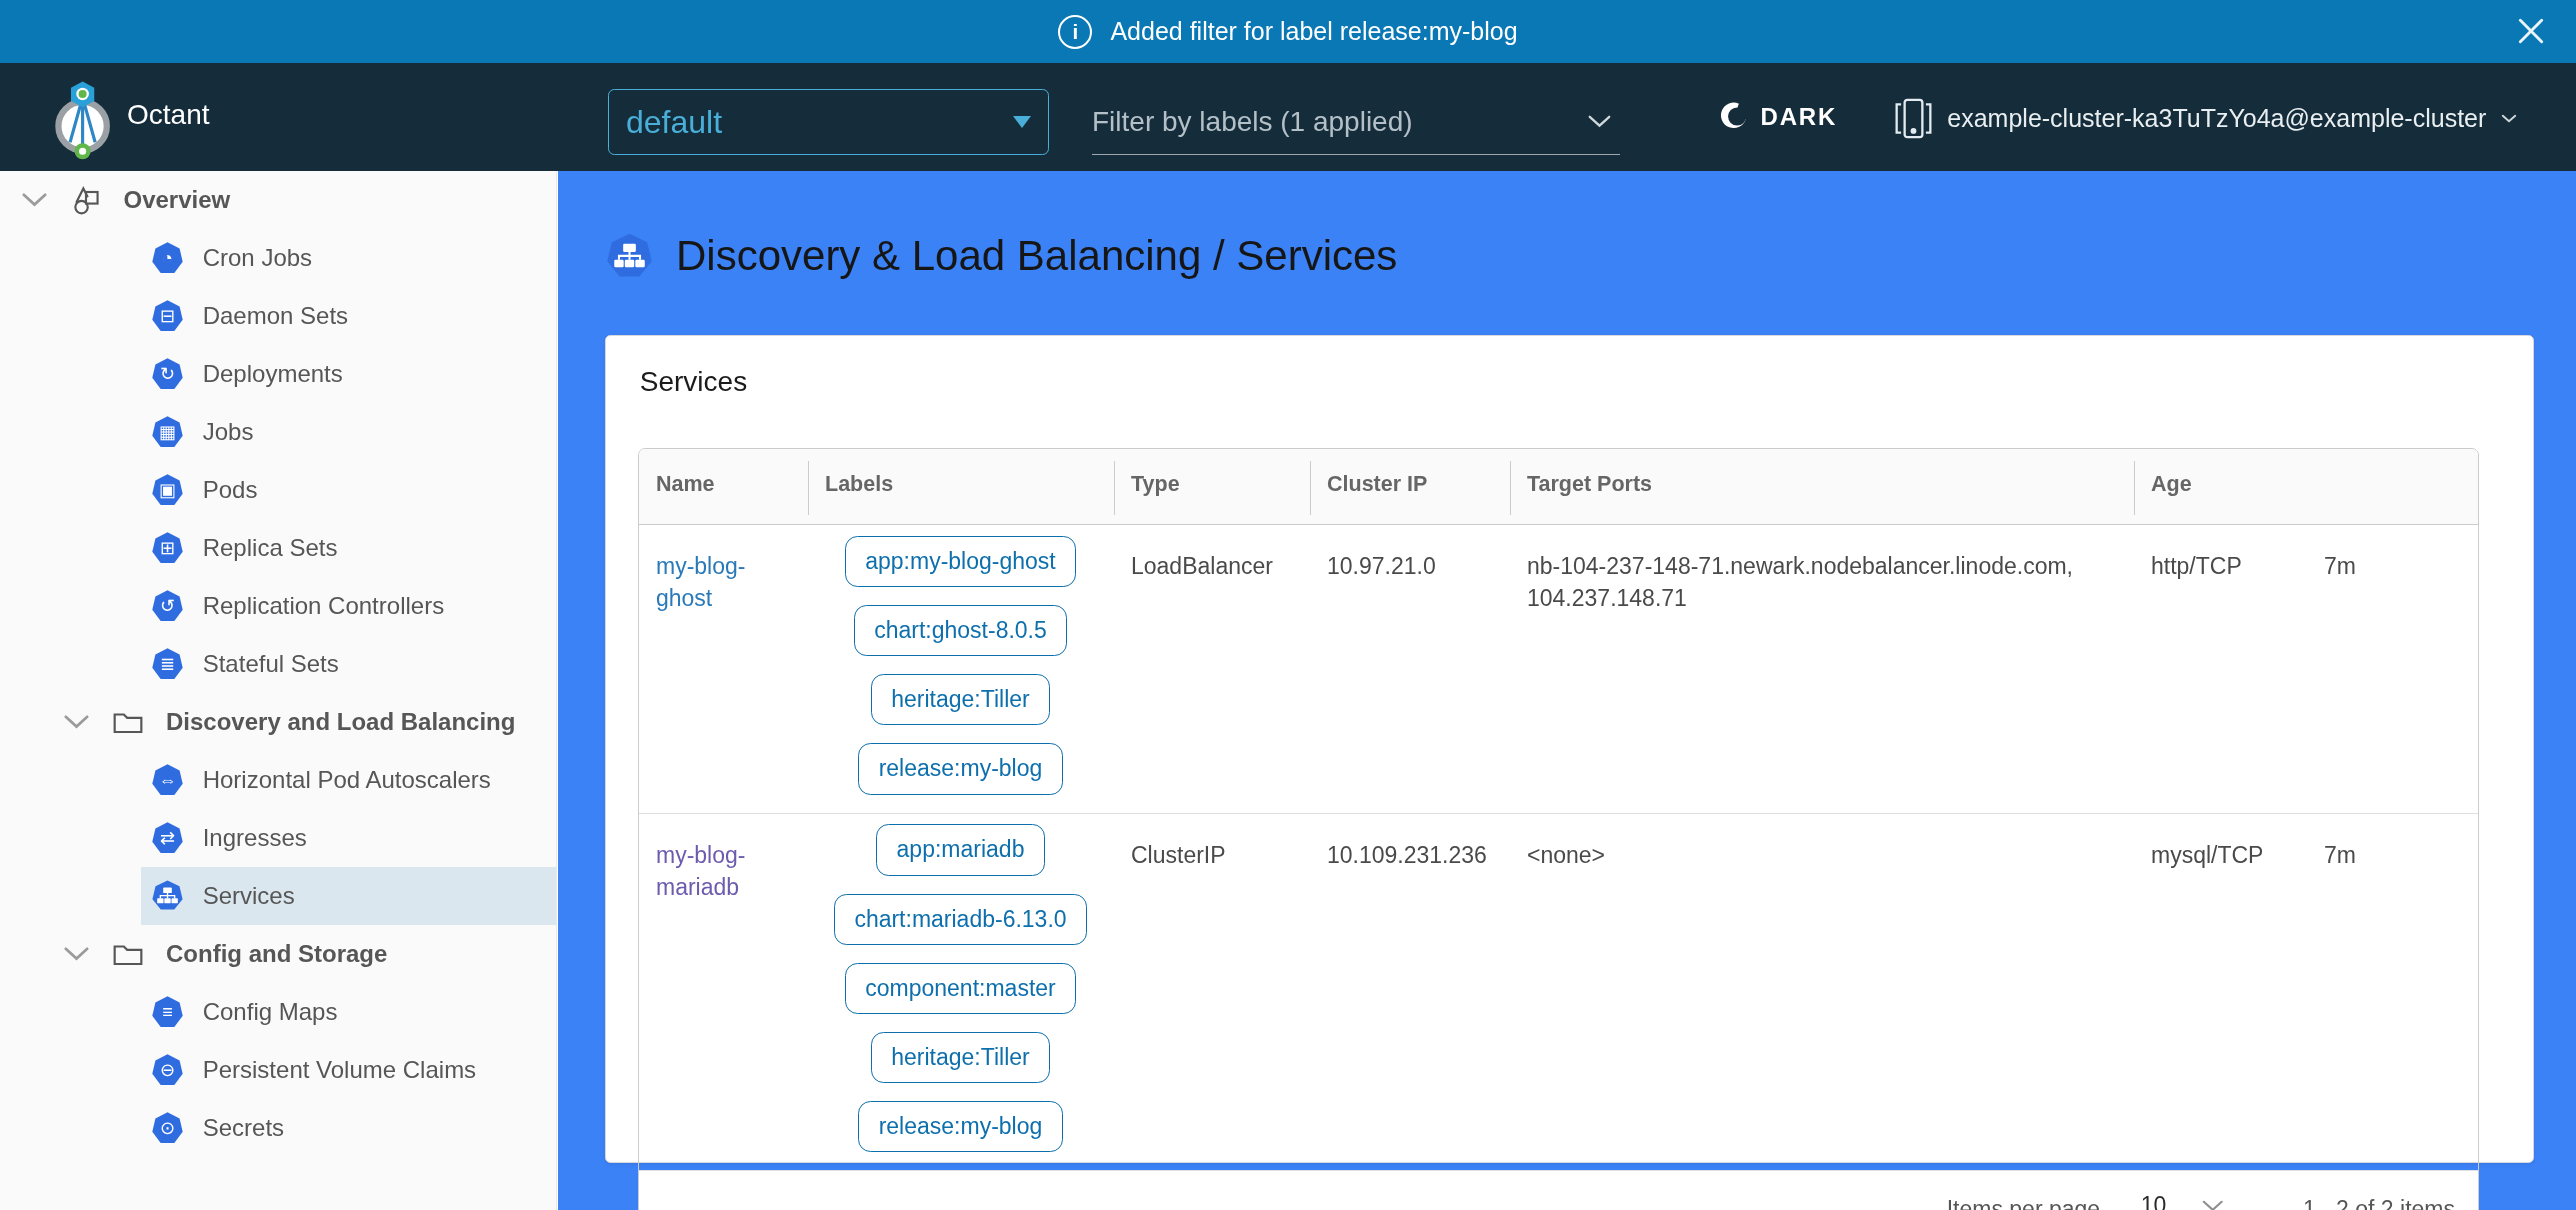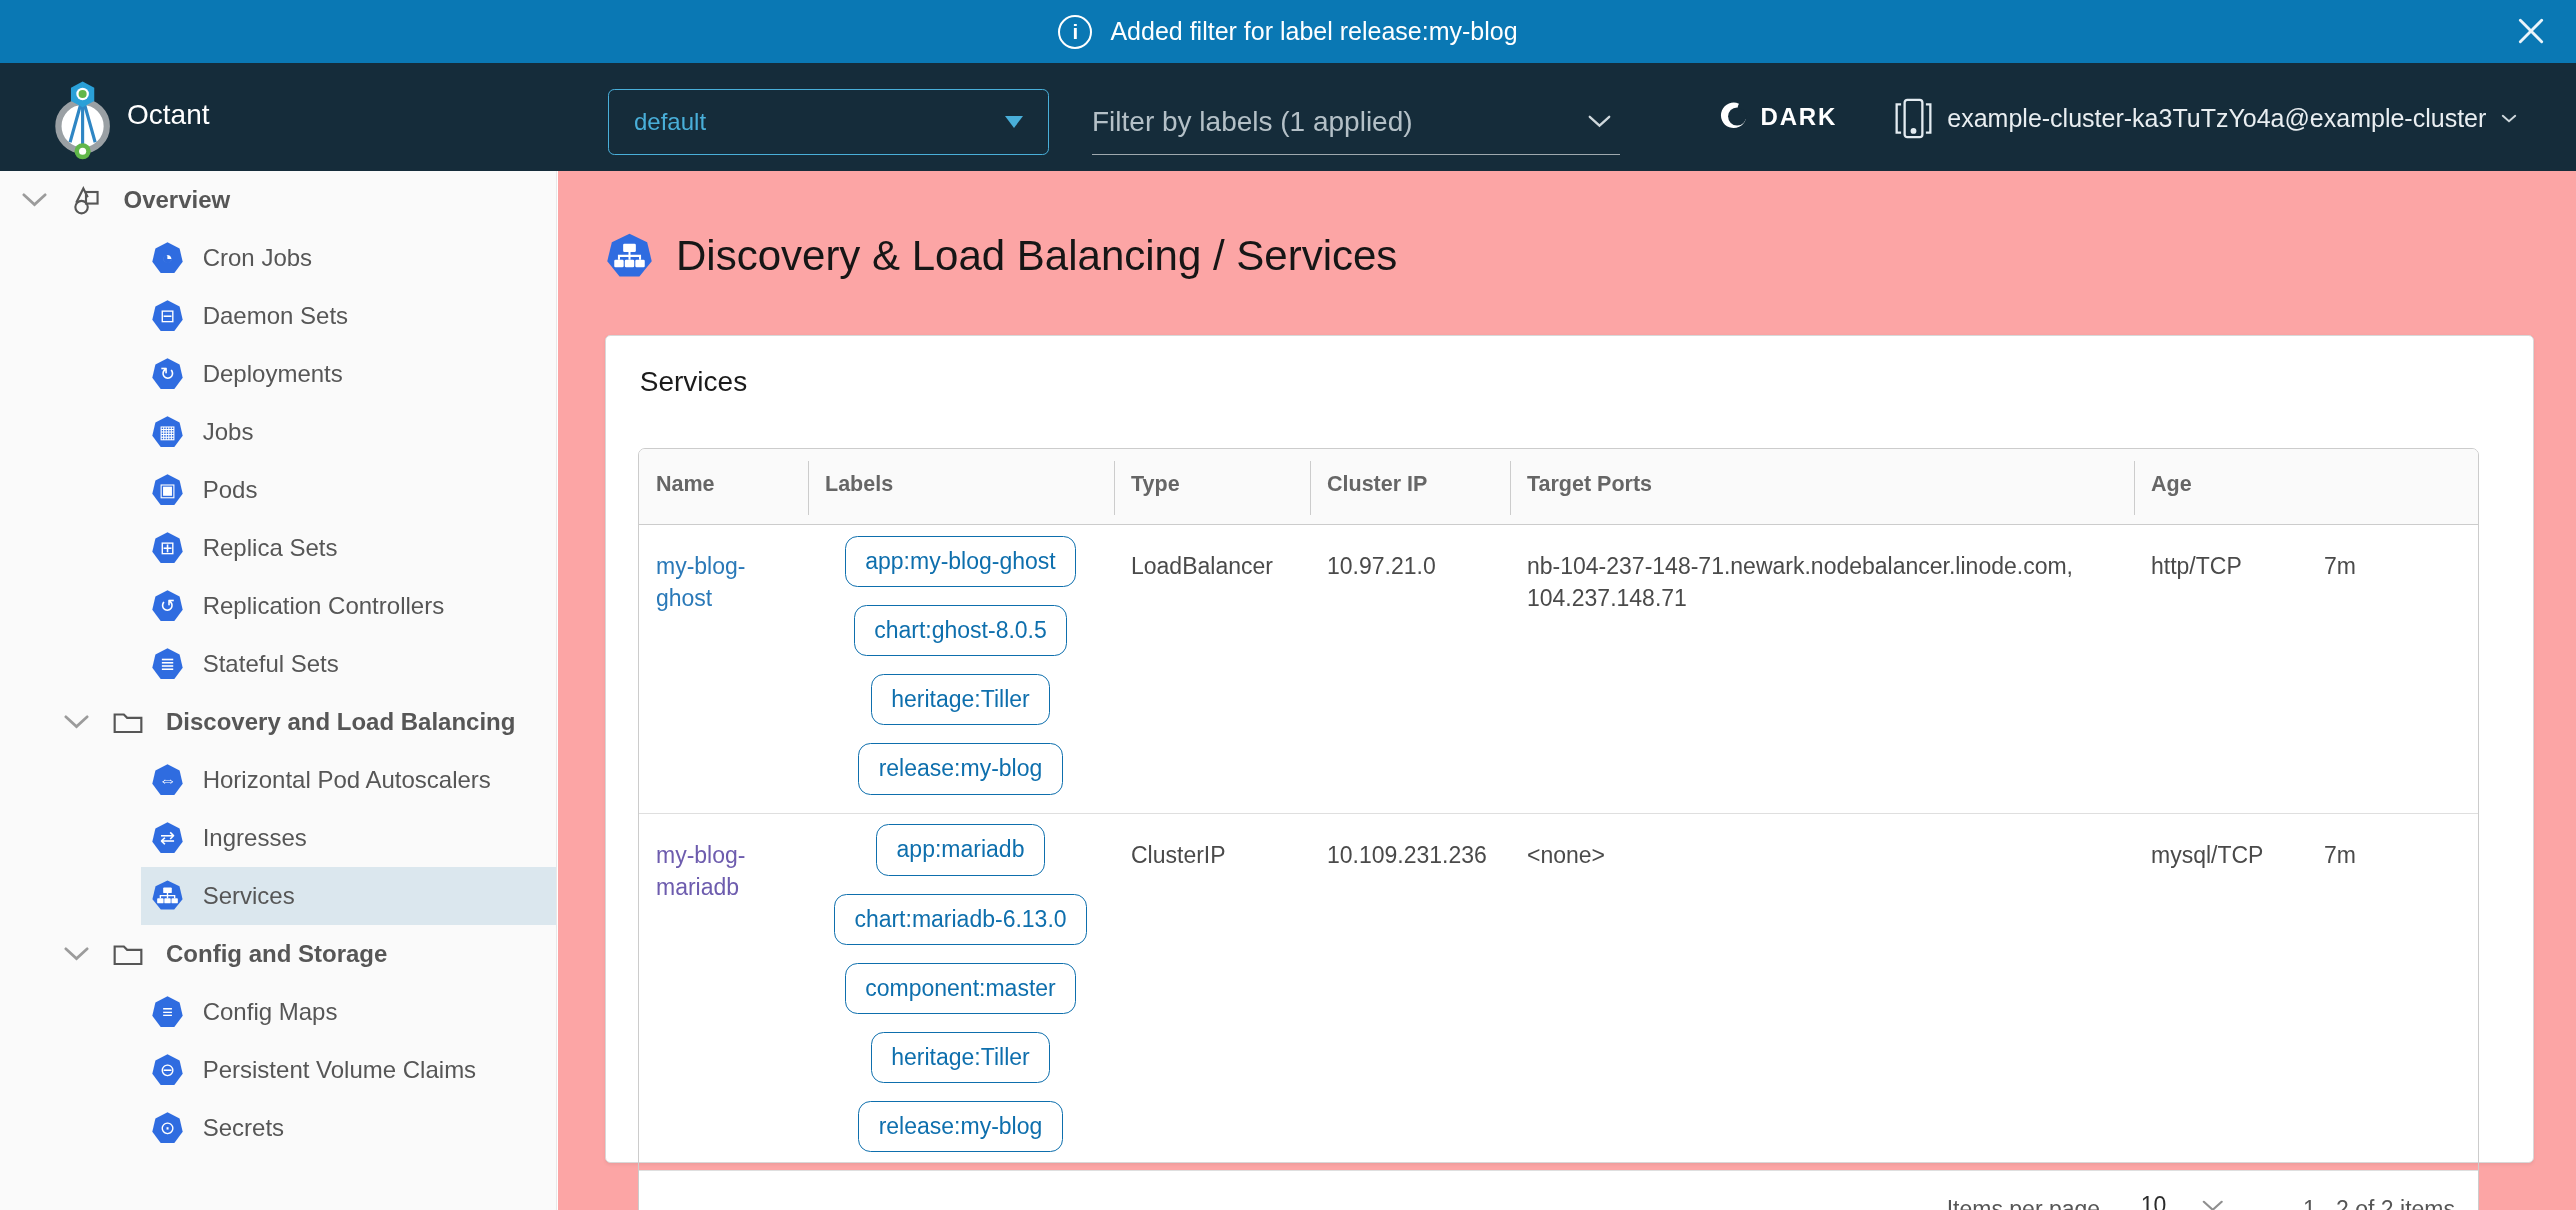--- a/index.html
+++ b/index.html
@@ -9,21 +9,21 @@
     display:flex;align-items:center;justify-content:center;gap:18px;color:#fff;font-size:25px;}
   .info-icon{width:30px;height:30px;border:2.2px solid #fff;border-radius:50%;flex:none;
     display:flex;align-items:center;justify-content:center;font-size:20.6px;font-weight:600;}
   .alert-close{position:absolute;right:29px;top:15px;width:32px;height:32px;cursor:pointer;}
   
   .header{position:absolute;left:0;top:63px;width:2576px;height:108px;background:#152c3a;}
   .logo{position:absolute;left:52px;top:12.5px;}
   .brand{position:absolute;left:127px;top:36px;font-size:28px;color:#fff;}
   .ns-select{position:absolute;left:608px;top:26px;width:441px;height:66px;box-sizing:border-box;
     border:1.8px solid #49afd9;border-radius:6.3px;display:flex;align-items:center;
-    padding:0 25px;color:#49afd9;font-size:24px;cursor:pointer;}
+    padding:0 17px;color:#49afd9;font-size:32px;cursor:pointer;}
   .caret{margin-left:auto;width:0;height:0;border-left:9.8px solid transparent;
     border-right:9.8px solid transparent;border-top:12.5px solid #49afd9;}
   .filter-ctl{position:absolute;left:1092px;top:26px;width:528px;height:66px;box-sizing:border-box;
     border-bottom:1.8px solid #9fa9ae;display:flex;align-items:center;color:#b4c0c7;font-size:28px;cursor:pointer;}
   .filter-ctl svg{margin-left:auto;margin-right:9px;}
   .dark-toggle{position:absolute;left:1719px;top:39px;display:flex;align-items:center;gap:12.5px;
     color:#fff;font-size:24px;font-weight:700;letter-spacing:1.8px;cursor:pointer;}
   .cluster-sel{position:absolute;left:1894px;top:34px;display:flex;align-items:center;gap:14.3px;
     color:#e9eef1;font-size:25px;cursor:pointer;}
   
@@ -34,21 +34,21 @@
   .srow.sel{background:linear-gradient(to right,transparent 141px,#dbe7ee 141px);}
   .lvl0{padding-left:21.5px}.lvl1{padding-left:64px}.lvl2{padding-left:152px}
   .chev{width:27px;flex:none;margin-right:21.5px;display:flex;align-items:center;}
   .gicon{width:32px;flex:none;margin-right:21.5px;display:flex;align-items:center;}
   .hepta{width:31px;height:32px;position:relative;flex:none;margin-right:19.7px;}
   .hepta .hshape{position:absolute;inset:0;background:#2f6ce0;
     clip-path:polygon(50% 1%,89% 20%,99% 62%,72% 97%,28% 97%,1% 62%,11% 20%);}
   .hepta .hg{position:absolute;inset:0;display:flex;align-items:center;justify-content:center;
     color:#fff;font-size:18px;line-height:1;}
   
-  .main{position:absolute;left:558px;top:171px;width:2018px;height:1039px;background:#fca5a5;}
+  .main{position:absolute;left:558px;top:171px;width:2018px;height:1039px;background:#3b82f6;}
   .ptitle{display:flex;align-items:center;gap:23px;padding:61px 0 0 48px;}
   .ptitle h1{margin:0;font-size:42px;font-weight:400;color:#161616;}
   .card{margin:55px 0 0 47px;width:1929px;height:828px;box-sizing:border-box;background:#fff;
     border:0.9px solid #d8d8d8;border-radius:5.4px;box-shadow:0 1.8px 3.6px rgba(0,0,0,.06);
     padding:23px 32px;}
   .card h2{margin:7.2px 0 0 1.8px;font-size:28px;font-weight:400;color:#1b1b1b;}
   .dg{margin-top:50px;width:1841px;box-sizing:border-box;border:0.9px solid #ccc;border-radius:7px;overflow:hidden;}
   .dgrow{display:grid;grid-template-columns:169px 306px 196px 200px 624px 173px 171px;}
   .dghead{border-bottom:0.9px solid #ccc;background:#fafafa;}
   .dghead .cell{position:relative;height:75px;box-sizing:border-box;padding:21.5px 12.5px 0 17px;

